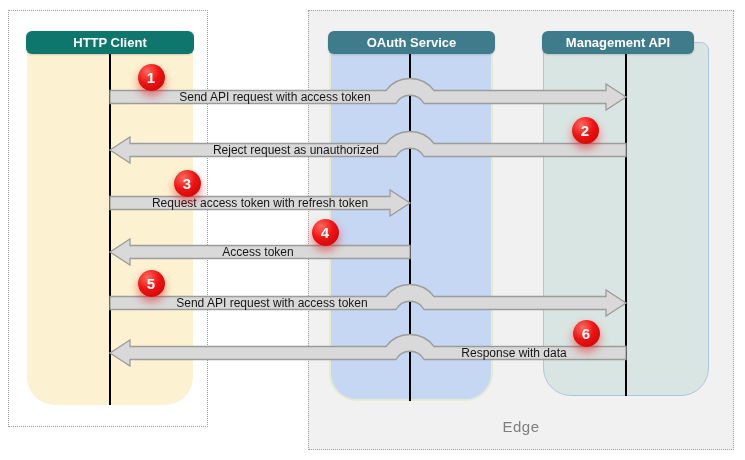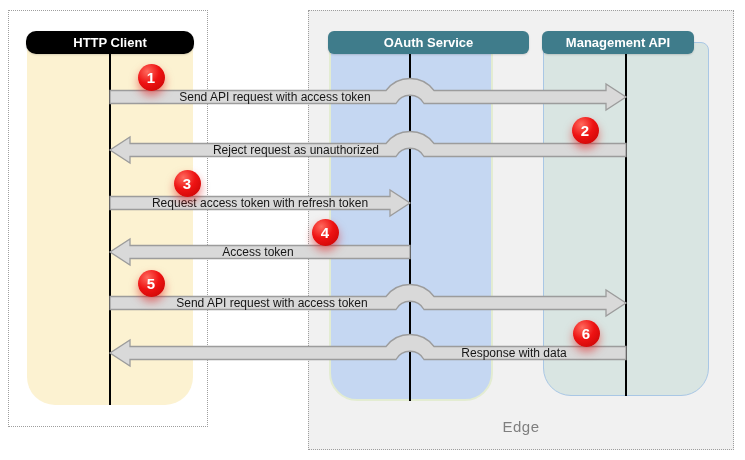--- a/index.html
+++ b/index.html
@@ -17,21 +17,21 @@
   .lane { position:absolute; top:42px; border-radius:8px 8px 28px 28px; box-sizing:border-box; }
   .lane-client { left:27px;  width:166px; height:363px; }
   .lane-oauth  { left:329px; width:164px; height:359px; border:2.5px solid #e3ecd2; }
   .lane-mgmt   { left:543px; width:166px; height:354px; border:1.5px solid #a9c7e5; }
   .actor-header {
     position:absolute; top:31px; height:23px; border-radius:6px;
     color:#fff; font-weight:bold; font-size:13px; text-align:center; line-height:23px;
     box-shadow:0 1px 2px rgba(0,0,0,0.15);
   }
   .header-client { left:26px;  width:168px; }
-  .header-oauth  { left:328px; width:201px; }
+  .header-oauth  { left:328px; width:167px; }
   .header-mgmt   { left:542px; width:152px; }
   .lifeline { position:absolute; width:2px; background:#000; top:53px; }
   .lifeline-client { left:109px; height:352px; }
   .lifeline-oauth  { left:409px; height:348px; }
   .lifeline-mgmt   { left:625px; height:343px; }
   .arrow-layer { position:absolute; left:0; top:0; pointer-events:none; }
   .badge {
     position:absolute; width:27px; height:27px; border-radius:50%;
     background:radial-gradient(circle at 35% 28%, #ff6a5e 0%, #ee1313 45%, #d40909 78%, #bf0505 100%);
     box-shadow:0 5px 9px rgba(225,20,20,.5);
@@ -50,21 +50,21 @@
   </div>
 
   <div class="lane lane-client" style="background: rgb(252, 242, 209);"></div>
   <div class="lane lane-oauth" style="background: rgb(197, 215, 242);"></div>
   <div class="lane lane-mgmt" style="background: rgb(217, 229, 226);"></div>
 
   <div class="lifeline lifeline-client"></div>
   <div class="lifeline lifeline-oauth"></div>
   <div class="lifeline lifeline-mgmt"></div>
 
-  <div class="actor-header header-client" style="background: #000000; border-radius: 10px;">HTTP Client</div>
+  <div class="actor-header header-client" style="background: #0f766e;">HTTP Client</div>
   <div class="actor-header header-oauth" style="background: rgb(63, 124, 139);">OAuth Service</div>
   <div class="actor-header header-mgmt" style="background: rgb(63, 124, 139);">Management API</div>
 
   <svg class="arrow-layer" width="745" height="460" viewBox="0 0 745 460">
       <path d="M 110 90.5 L 386 90.5 A 30 30 0 0 1 434 90.5 L 606 90.5 L 606 84 L 626 97 L 606 110 L 606 103.5 L 424 103.5 A 16 16 0 0 0 396 103.5 L 110 103.5 Z" fill="#d9d9d9" stroke="#9c9c9c" stroke-width="1.3"></path>
       <text x="275" y="101" text-anchor="middle" font-size="12" fill="#161616" font-family="&quot;Liberation Sans&quot;, sans-serif">Send API request with access token</text>
       <path d="M 626 143.5 L 434 143.5 A 30 30 0 0 0 386 143.5 L 130 143.5 L 130 137 L 110 150 L 130 163 L 130 156.5 L 396 156.5 A 16 16 0 0 1 424 156.5 L 626 156.5 Z" fill="#d9d9d9" stroke="#9c9c9c" stroke-width="1.3"></path>
       <text x="296" y="154" text-anchor="middle" font-size="12" fill="#161616" font-family="&quot;Liberation Sans&quot;, sans-serif">Reject request as unauthorized</text>
       <path d="M 110 196.5 L 390 196.5 L 390 190 L 410 203 L 390 216 L 390 209.5 L 110 209.5 Z" fill="#d9d9d9" stroke="#9c9c9c" stroke-width="1.3"></path>
       <text x="260" y="207" text-anchor="middle" font-size="12" fill="#161616" font-family="&quot;Liberation Sans&quot;, sans-serif">Request access token with refresh token</text>

